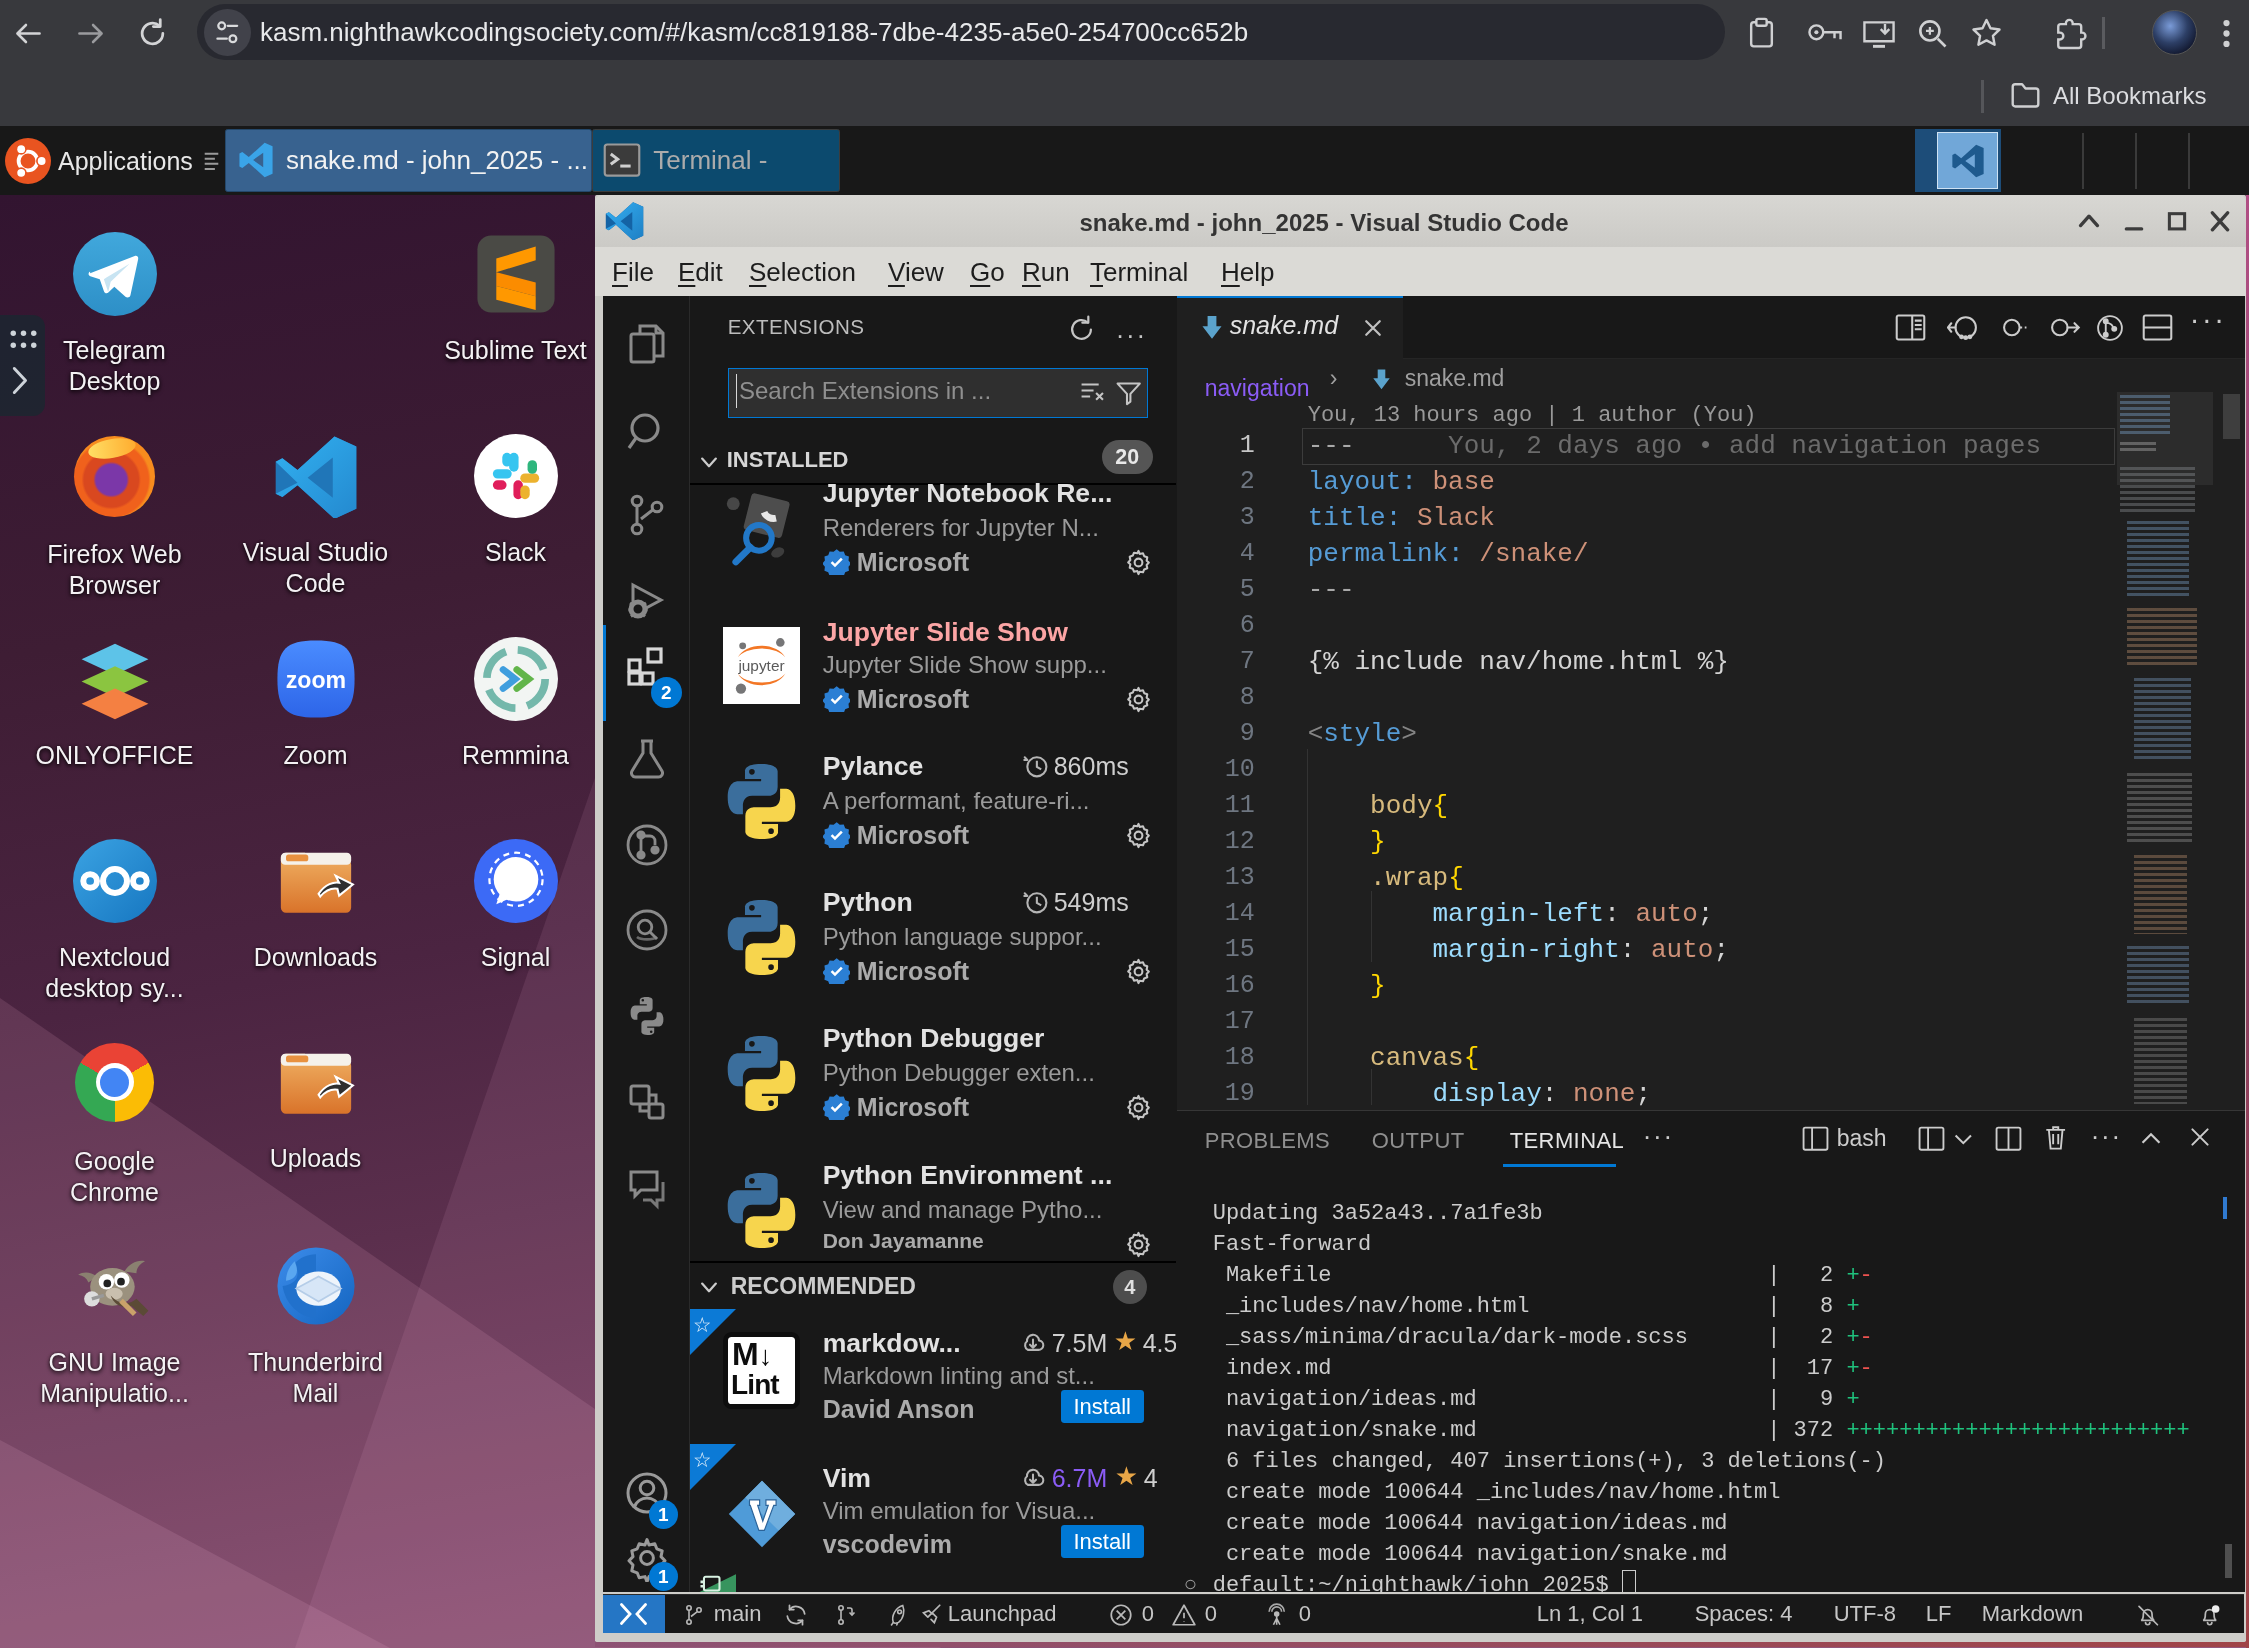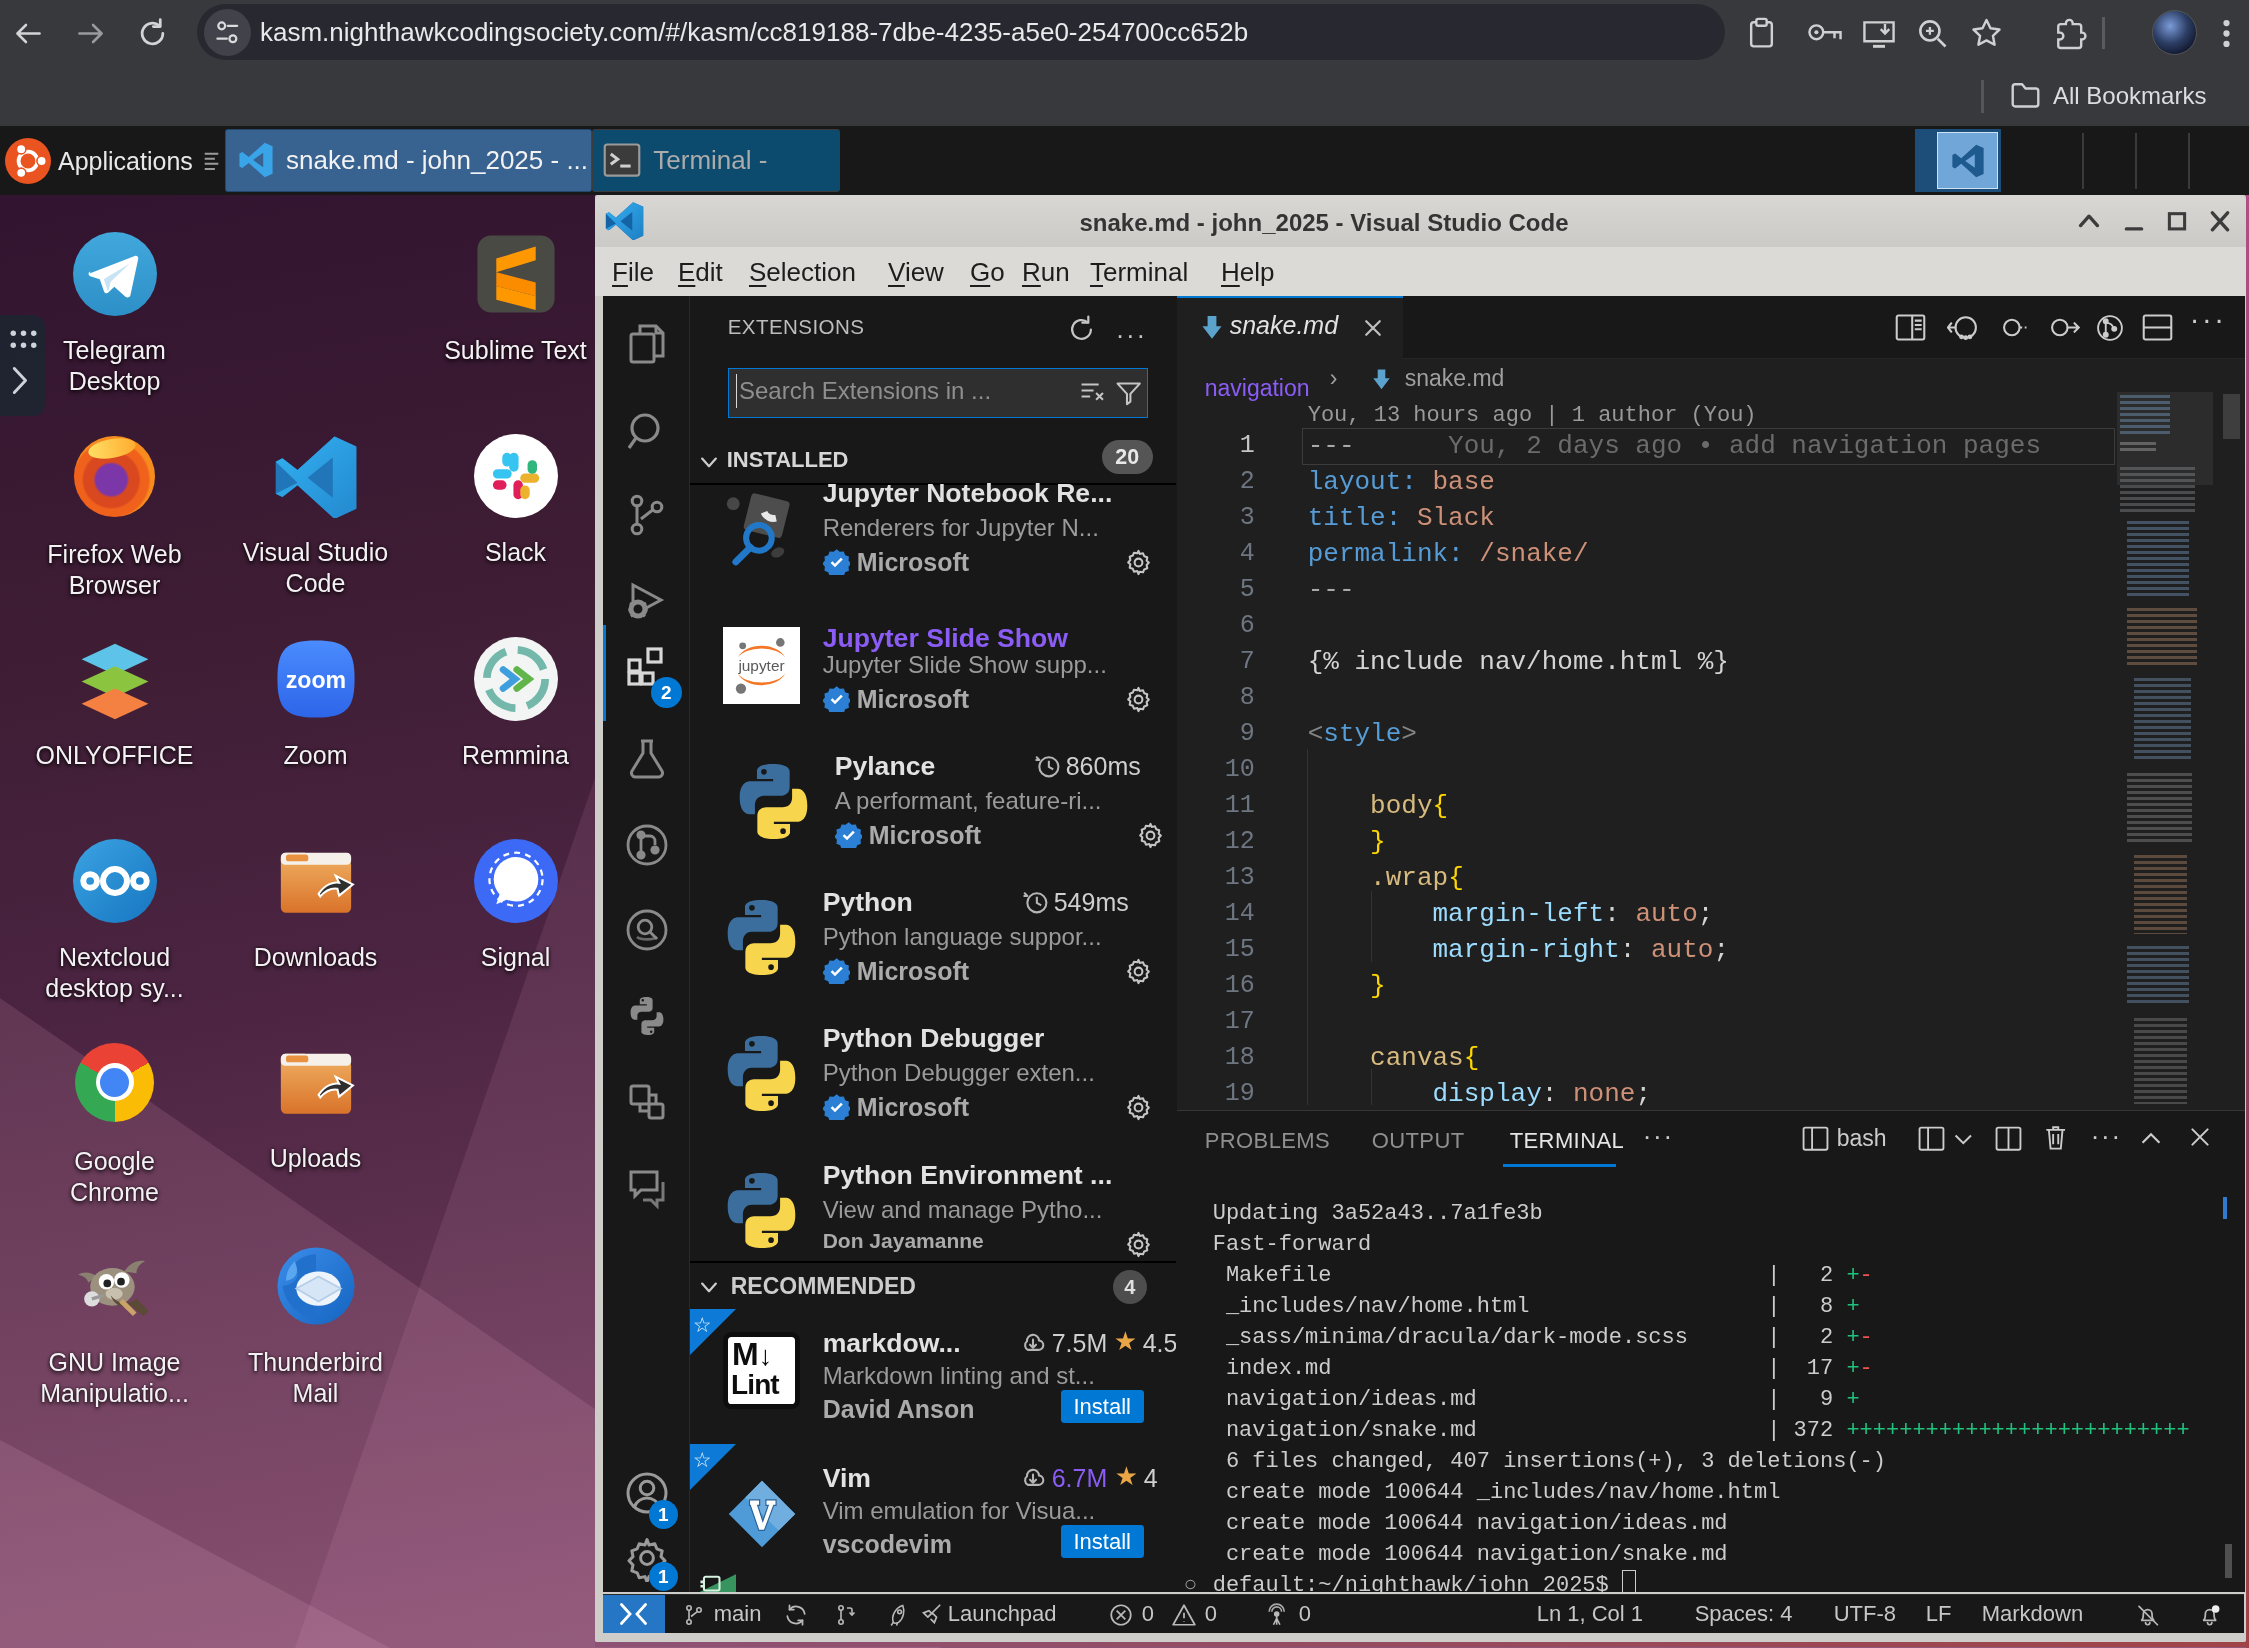--- a/index.html
+++ b/index.html
@@ -610,34 +610,34 @@
         <svg class="abs" style="left:33px;top:12px" width="77" height="77" viewBox="0 0 90 90">
             <g fill="#767677">
               <circle cx="23" cy="22" r="4"></circle>
               <circle cx="67" cy="18" r="5"></circle>
               <circle cx="21" cy="72" r="6"></circle>
             </g>
             <path d="M17 36a30 17 0 0 1 56 0 30 22 0 0 0-56 0z" fill="#f37726"></path>
             <path d="M17 54a30 17 0 0 0 56 0 30 22 0 0 1-56 0z" fill="#f37726"></path>
             <text x="45" y="52" text-anchor="middle" font-size="18" fill="#5a5a5a" font-family="Liberation Sans">jupyter</text>
           </svg>
-        <div class="abs" style="left:133px;top:8px;font-size:26.6px;font-weight:bold;color:#8b5cf6">Jupyter Slide Show</div>
+        <div class="abs" style="left:133px;top:2px;font-size:26.6px;font-weight:bold;color:#fca5a5">Jupyter Slide Show</div>
         <div class="abs" style="left:133px;top:36px;font-size:24px;color:#9b9b9b">Jupyter Slide Show supp...</div>
         <svg class="abs" style="left:133px;top:70px" width="27.4" height="27.4" viewBox="0 0 32 32">
             <path d="M16 1.5l3.6 3 4.7-.5 1.6 4.4 4.4 1.6-.5 4.7 3 3.6-3 3.6.5 4.7-4.4 1.6-1.6 4.4-4.7-.5-3.6 3-3.6-3-4.7.5-1.6-4.4-4.4-1.6.5-4.7-3-3.6 3-3.6-.5-4.7 4.4-1.6 1.6-4.4 4.7.5z" fill="#2b7fd4"></path>
             <path d="M10 16.5l4 4 8-8" stroke="#fff" stroke-width="3" fill="none"></path>
           </svg>
         <div class="abs" style="left:167px;top:70px;font-size:25px;font-weight:bold;color:#ababab">Microsoft</div>
         <svg class="abs gear" style="left:433px;top:69px" width="31" height="31" viewBox="0 0 24 24" fill="none" stroke="#c5c5c5" stroke-width="1.6">
             <circle cx="12" cy="12" r="3"></circle>
             <path d="M12 3l.9 2.4 2.6-.5.9 2.2 2.4.9-.5 2.6L20 12l-1.7 1.9.5 2.6-2.4.9-.9 2.2-2.6-.5L12 21l-.9-2.4-2.6.5-.9-2.2-2.4-.9.5-2.6L4 12l1.7-1.9L5.2 7.5l2.4-.9.9-2.2 2.6.5z" stroke-linejoin="round"></path>
           </svg>
       </div>
 
-      <div class="abs" style="left:12px;top:455px;width:486px;height:137px">
+      <div class="abs" style="left:0;top:455px;width:486px;height:137px">
         <svg class="abs pyico" style="left:33px;top:12px" width="77" height="77" viewBox="4.5 3.5 39 41">
             <path fill="#3b6e9c" d="M23.6 4c-9 0-8.4 3.9-8.4 3.9v4.1h8.6v1.2H11.8S6 12.5 6 21.8s5.1 9 5.1 9h3v-4.7s-.2-5.1 5-5.1h8.6s4.9.2 4.9-4.7V8.2S33.4 4 23.6 4zm-4.7 2.7a1.5 1.5 0 1 1 0 3 1.5 1.5 0 0 1 0-3z"></path>
             <path fill="#f7d54d" d="M24.4 44c9 0 8.4-3.9 8.4-3.9V36h-8.6v-1.2h12S42 35.5 42 26.2s-5.1-9-5.1-9h-3v4.7s.2 5.1-5 5.1h-8.6s-4.9-.2-4.9 4.7v8.1S14.6 44 24.4 44zm4.7-2.7a1.5 1.5 0 1 1 0-3 1.5 1.5 0 0 1 0 3z"></path>
           </svg>
         <div class="abs" style="left:133px;top:0;font-size:26.6px;font-weight:bold;color:#e2e2e2">Pylance</div>
         <svg class="abs" style="left:333px;top:1.7px" width="26" height="26" viewBox="0 0 30 30" fill="none" stroke="#b5b5b5" stroke-width="2.4">
             <circle cx="16" cy="16" r="11"></circle>
             <path d="M16 9v7l5 3"></path>
             <path d="M5 8 2 5M5 8H1.5" stroke-linecap="round"></path>
           </svg>

